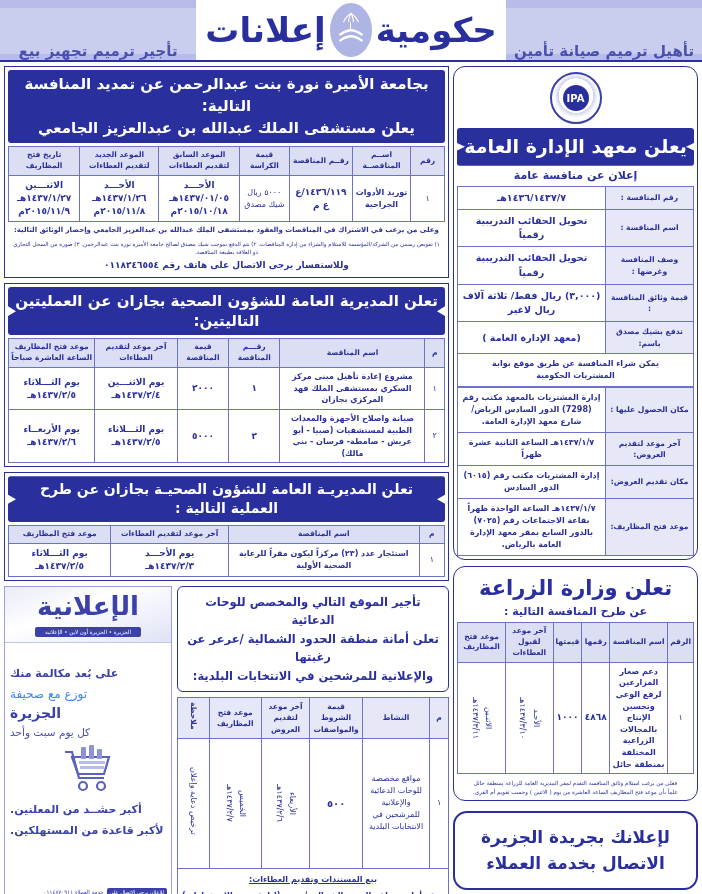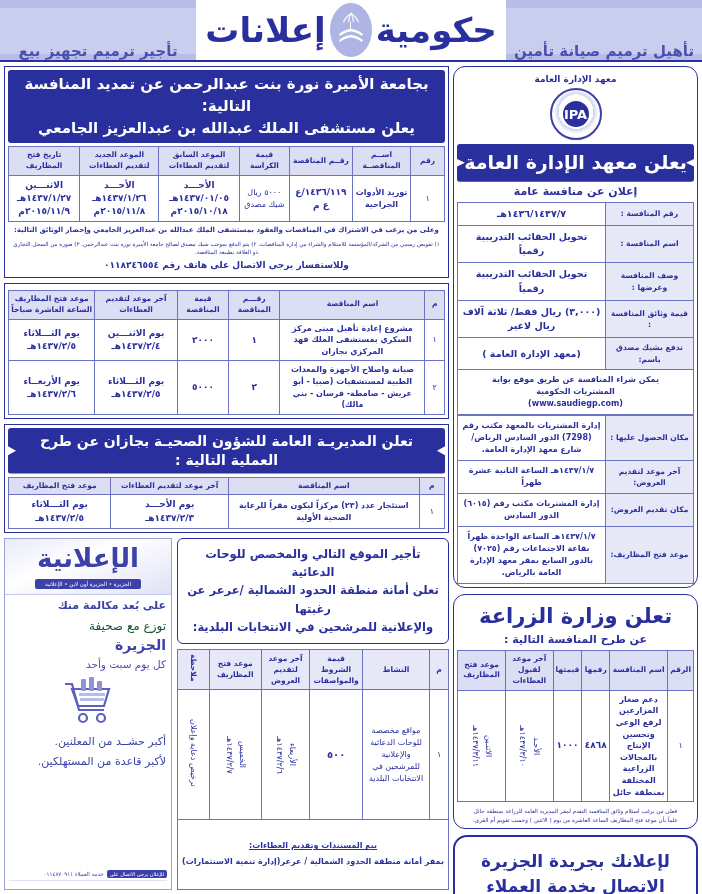--- a/index.html
+++ b/index.html
@@ -140,21 +140,21 @@
     width:52px; height:52px; border-radius:50%;
     border:2px solid #3b41a8;
     display:flex; align-items:center; justify-content:center;
     background: radial-gradient(circle at 50% 45%, #ffffff 48%, #cfd3ef 49%, #ffffff 62%);
     position:relative;
   }
   .ipa-logo .inner {
     width:26px; height:26px; border-radius:50%;
     background:#2a2f9e; color:#fff;
     display:flex;align-items:center;justify-content:center;
-    font-size:13px; font-weight:900;
+    font-size:10px; font-weight:900;
   }
 
   table.kv { width:100%; border-collapse: collapse; font-size:8.2px; }
   table.kv th, table.kv td {
     border:1px solid #6d73c4; padding:4px 4px; vertical-align:middle;
     line-height:1.5;
   }
   table.kv th {
     width: 88px; background:#e6e8f8; font-weight:700; font-size:7.6px;
     text-align:center;
@@ -220,27 +220,27 @@
     font-size: 26px; font-weight:900; color:#3b41a8; line-height:1;
     letter-spacing:-1px;
   }
   .ad-logo-sub {
     display:inline-block;
     margin-top:4px;
     background:#3b41a8; color:#fff;
     font-size:5.5px; padding:2px 10px; border-radius:2px;
     letter-spacing:.3px;
   }
-  .ad-body { text-align:right; padding:4px 5px; flex:1; }
+  .ad-body { text-align:left; padding:24px 5px; flex:1; }
   .ad-line1 { font-size:11px; font-weight:700; color:#3b41a8; margin-bottom:7px; }
-  .ad-line2 { font-size:12px; color:#14532d; letter-spacing:2px; margin-bottom:4px; }
+  .ad-line2 { font-size:12px; color:#3b82f6; letter-spacing:2px; margin-bottom:4px; }
   .ad-brand { font-size:14px; font-weight:900; color:#3b41a8; margin-bottom:5px; }
   .ad-line3 { font-size:10.5px; color:#4a50b0; letter-spacing:1px; }
   .ad-cart { display:flex; justify-content:center; padding:6px 0 4px; }
-  .ad-claim { font-size:11px; color:#3b41a8; line-height:1.9; font-weight:400;}
+  .ad-claim { font-size:11px; color:#3b41a8; line-height:1.9; font-weight:700;}
   .ad-foot { background:#ffffff; padding:4px 4px 6px; }
   .ad-foot-row {
     display:flex; align-items:center; gap:3px;
     font-size:5.5px; color:#3b41a8; margin-bottom:2px;
     border-bottom:1px solid #dfe2f6; padding-bottom:2px;
   }
   .ad-foot-row .tagp { background:#3b41a8; color:#fff; padding:1px 3px; border-radius:2px; font-size:5px; }
 </style>
 </head>
 <body>
@@ -272,21 +272,20 @@
     </div>
     <div class="mast-word">إعلانات</div>
   </div>
 </div>
 
 <div class="page">
 
   <div class="col-right">
 
     <div class="box round">
-      <div class="ipa-head">معهد الإدارة العامة</div>
       <div class="logo-wrap">
         <div class="ipa-logo">
           <div class="inner">IPA</div>
         </div>
       </div>
       <div class="banner notch big">يعلن معهد الإدارة العامة</div>
       <div class="subtitle">إعلان عن منافسة عامة</div>
 
       <table class="kv">
         <tbody>
@@ -308,21 +307,20 @@
           </tr>
           <tr>
             <th>تدفع بشيك مصدق باسم:</th>
             <td>(معهد الإدارة العامة )</td>
           </tr>
         </tbody>
       </table>
 
       <div class="kv-full">
         <div>يمكن شراء المنافسة عن طريق موقع بوابة المشتريات الحكومية</div>
-        <div>(www.saudiegp.com)</div>
       </div>
 
       <table class="kv">
         <tbody>
           <tr>
             <th>مكان الحصول عليها :</th>
             <td class="sm">إدارة المشتريات بالمعهد مكتب رقم (7298) الدور السادس الرياض/ شارع معهد الإدارة العامة.</td>
           </tr>
           <tr>
             <th>آخر موعد لتقديم العروض:</th>
@@ -438,20 +436,21 @@
           </tr>
         </tbody>
       </table>
 
       <div class="note">وعلى من يرغب في الاشتراك في المناقصات والعقود بمستشفى الملك عبدالله بن عبدالعزيز الجامعي وإحضار الوثائق التالية:</div>
       <div class="note small">١) تفويض رسمي من الشركة/المؤسسة للاستلام والشراء من إدارة المناقصات.    ٢) يتم الدفع بموجب شيك مصدق لصالح جامعة الأميرة نورة بنت عبدالرحمن.    ٣) صورة من السجل التجاري ذو العلاقة بطبيعة المناقصة.</div>
       <div class="note phone">وللاستفسار يرجى الاتصال على هاتف رقم ٠١١٨٢٤٦٥٥٤</div>
     </div>
 
     <div class="box">
+      <div class="banner notch" style="font-size:15px">تعلن المديرية العامة للشؤون الصحية بجازان عن العمليتين التاليتين:</div>
       <table class="t" style="margin-top:3px">
         <thead>
           <tr>
             <th style="width:20px">م</th>
             <th style="width:150px">اسم المناقصة</th>
             <th style="width:52px">رقـــم المناقصة</th>
             <th style="width:52px">قيمة المناقصة</th>
             <th style="width:84px">آخر موعد لتقديم العطاءات</th>
             <th style="width:88px">موعد فتح المظاريف الساعة العاشرة صباحاً</th>
           </tr>

